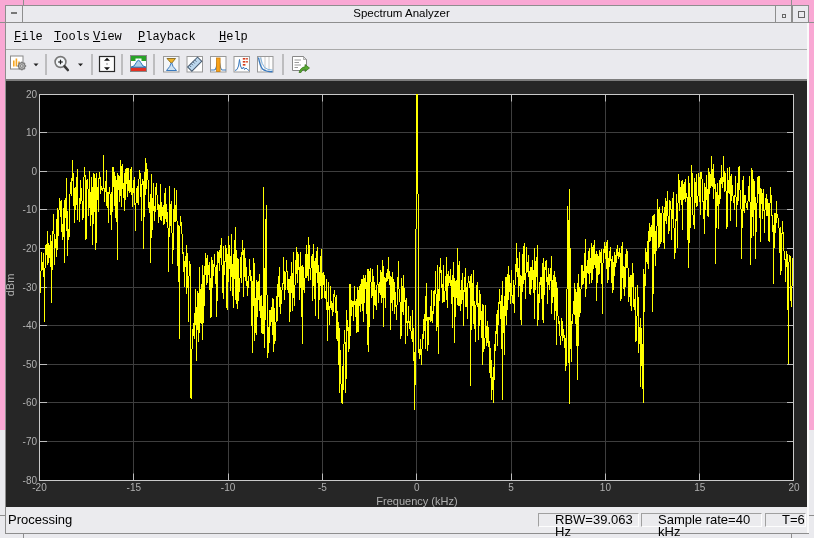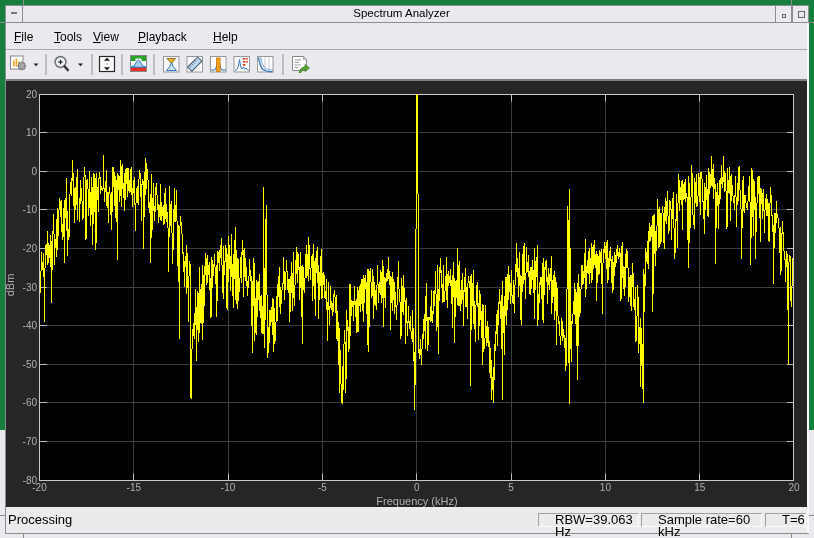--- a/index.html
+++ b/index.html
@@ -1,27 +1,27 @@
 <!DOCTYPE html>
 <html><head>
 <meta charset="utf-8">
 <style>
 html,body{margin:0;padding:0;width:814px;height:538px;overflow:hidden;background:#eaeaee;
   font-family:"Liberation Sans",sans-serif;}
-#win{position:absolute;left:0;top:0;width:814px;height:430px;background:#15803d;}
+#win{position:absolute;left:0;top:0;width:814px;height:430px;background:#f9a8d4;}
 .abs{position:absolute;}
 
 #titlebar{left:5px;top:5px;width:804px;height:18px;border:1px solid #8e8e8e;background:#eaeaee;box-sizing:border-box;}
 #tbtnL{left:5px;top:5px;width:18px;height:18px;border:1px solid #8e8e8e;background:#eaeaee;box-sizing:border-box;}
 #tbtnMin{left:775px;top:5px;width:17px;height:18px;border:1px solid #8e8e8e;background:#eaeaee;box-sizing:border-box;}
 #tbtnMax{left:792px;top:5px;width:17px;height:18px;border:1px solid #8e8e8e;background:#eaeaee;box-sizing:border-box;}
 #title{left:23px;top:7px;width:757px;text-align:center;font-size:11.5px;color:#000;}
 
 #menubar{left:6px;top:23px;width:801px;height:26px;background:#eaeaee;font-size:12px;color:#000;}
-.mi{position:absolute;top:7px;}
+.mi{position:absolute;top:7px;font-family:Liberation Mono, monospace;}
 .mi u{text-decoration:underline;}
 #menusep{left:6px;top:49px;width:801px;height:1px;background:#a9a9a9;}
 
 #toolbar{left:6px;top:50px;width:801px;height:29px;background:#eaeaee;}
 #toolsep{left:6px;top:79px;width:801px;height:2px;background:#7d7d7d;}
 
 .seam{background:#8e8e8e;}
 
 #panel{left:6px;top:81px;width:801px;height:426px;background:#262626;}
 
@@ -51,21 +51,21 @@
   <div class="abs" style="left:11px;top:12px;width:6px;height:2px;background:#777"></div>
   <div class="abs" style="left:782px;top:14px;width:2px;height:2px;border:1px solid #666"></div>
   <div class="abs" style="left:798px;top:11px;width:5px;height:5px;border:1px solid #666"></div>
   <div class="abs" id="title">Spectrum Analyzer</div>
 
   <div class="abs" id="menubar">
     <span class="mi" style="left:8px"><u>F</u>ile</span>
     <span class="mi" style="left:48px"><u>T</u>ools</span>
     <span class="mi" style="left:87px"><u>V</u>iew</span>
     <span class="mi" style="left:132px"><u>P</u>layback</span>
-    <span class="mi" style="left:207px"><u>H</u>elp</span>
+    <span class="mi" style="left:213px"><u>H</u>elp</span>
   </div>
   <div class="abs" id="menusep"></div>
 
   <div class="abs" id="toolbar"><svg width="801" height="29" viewBox="0 0 801 29">
 
 <rect x="4.5" y="6" width="12.5" height="13" fill="#fff" stroke="#888" stroke-width="1"></rect>
 <rect x="7" y="10.5" width="1.6" height="6" fill="#f5a623"></rect>
 <rect x="9.6" y="8.5" width="1.6" height="8" fill="#f5a623"></rect>
 <rect x="12.2" y="11.5" width="1.6" height="5" fill="#f5a623"></rect>
 <g>
@@ -226,16 +226,16 @@
       <text x="605.4" y="491" font-size="10" fill="#b0b0b0" text-anchor="middle">10</text>
       <text x="699.7" y="491" font-size="10" fill="#b0b0b0" text-anchor="middle">15</text>
       <text x="794.0" y="491" font-size="10" fill="#b0b0b0" text-anchor="middle">20</text>
       <text x="417" y="505" font-size="11" fill="#b0b0b0" text-anchor="middle">Frequency (kHz)</text>
       <text x="14" y="285" font-size="11" fill="#b0b0b0" text-anchor="middle" transform="rotate(-90 14 285)">dBm</text>
 </svg>
 
   <div class="abs" id="status">
     <span style="position:absolute;left:2px;top:5px">Processing</span>
     <div class="sbox" style="left:532px;width:101px">RBW=39.063 Hz</div>
-    <div class="sbox" style="left:635px;width:121px">Sample rate=60 kHz</div>
+    <div class="sbox" style="left:635px;width:121px">Sample rate=40 kHz</div>
     <div class="sbox" style="left:759px;width:41px">T=6</div>
   </div>
 </div>
 
 </body></html>

